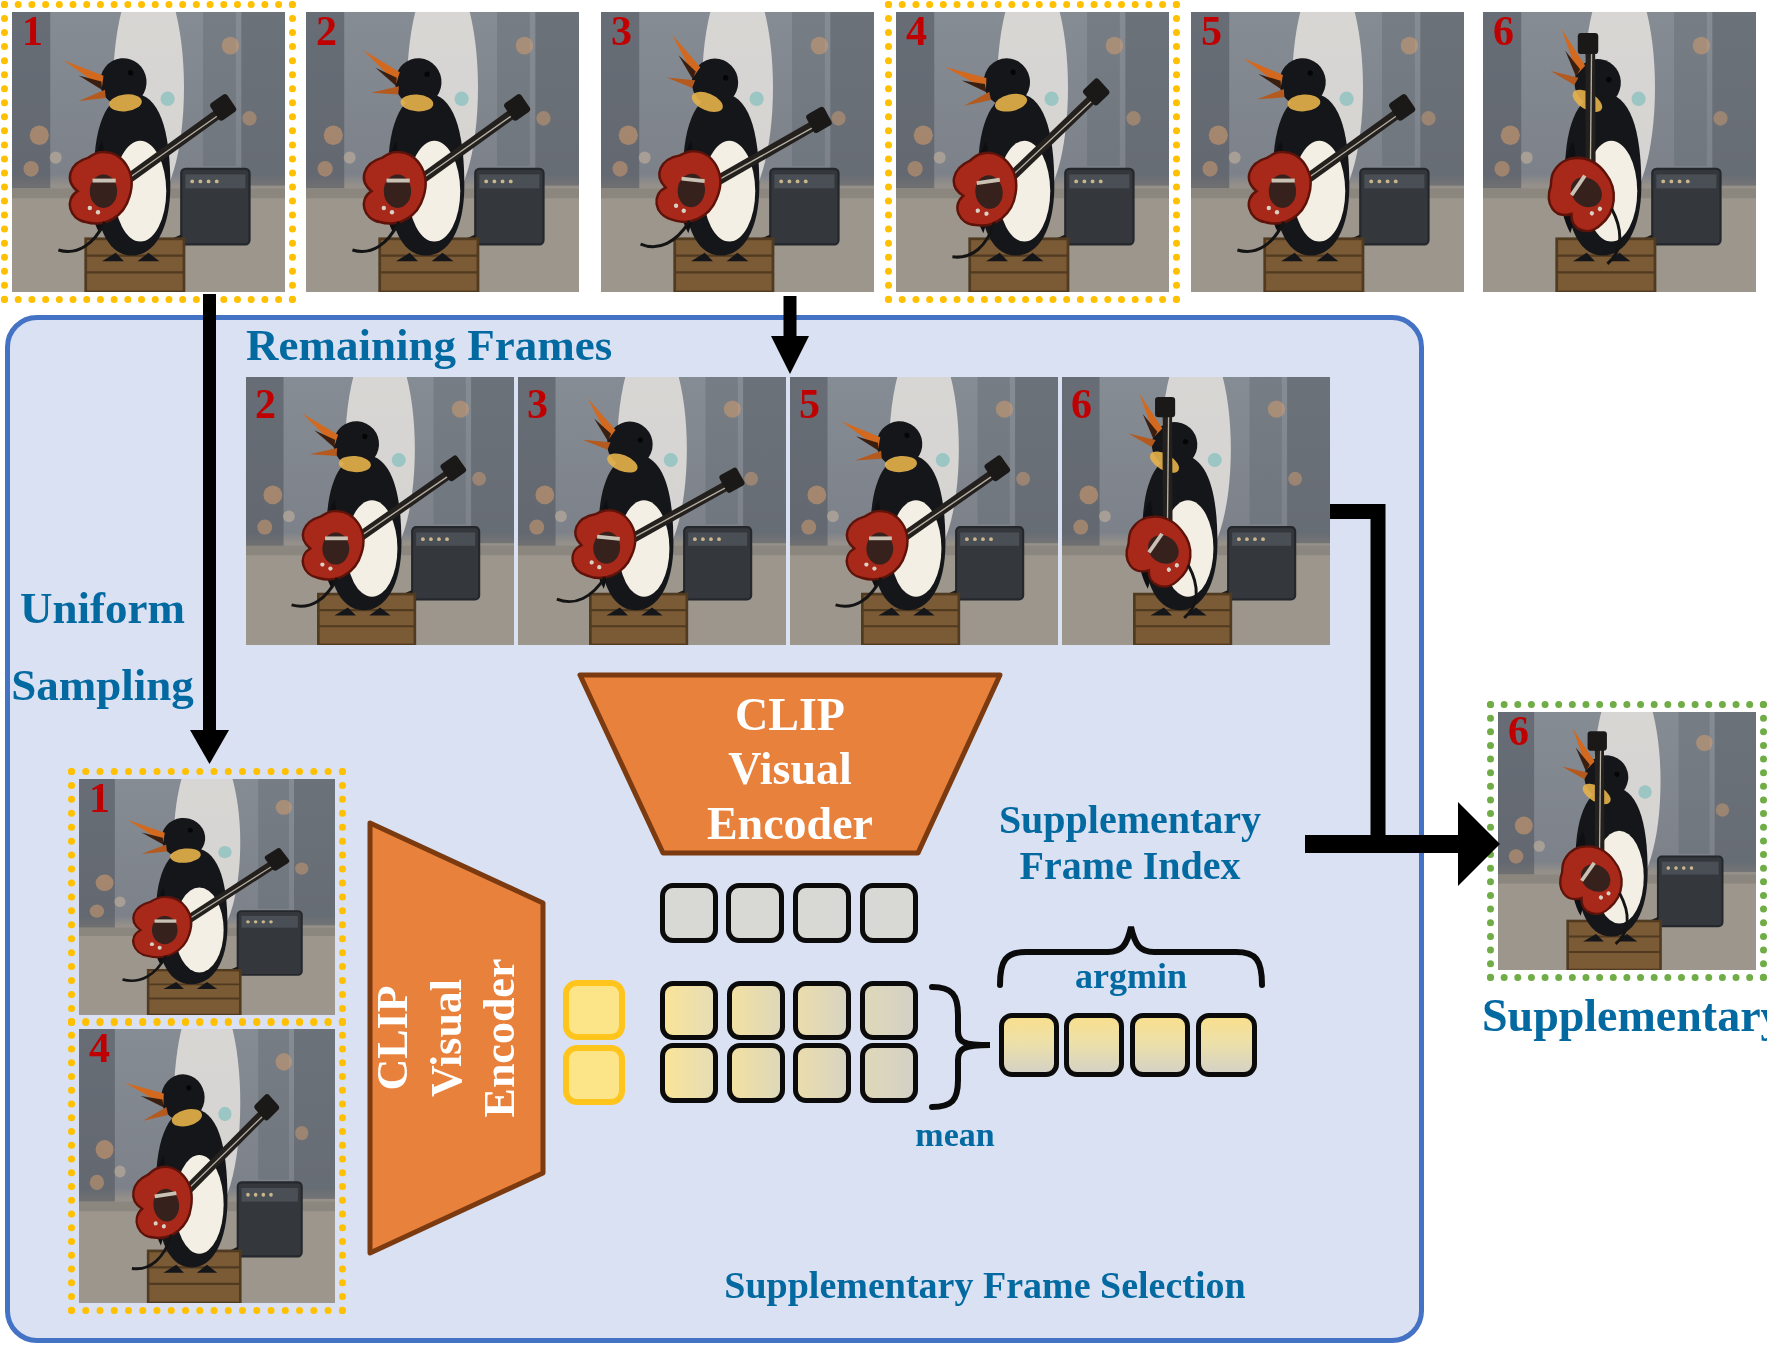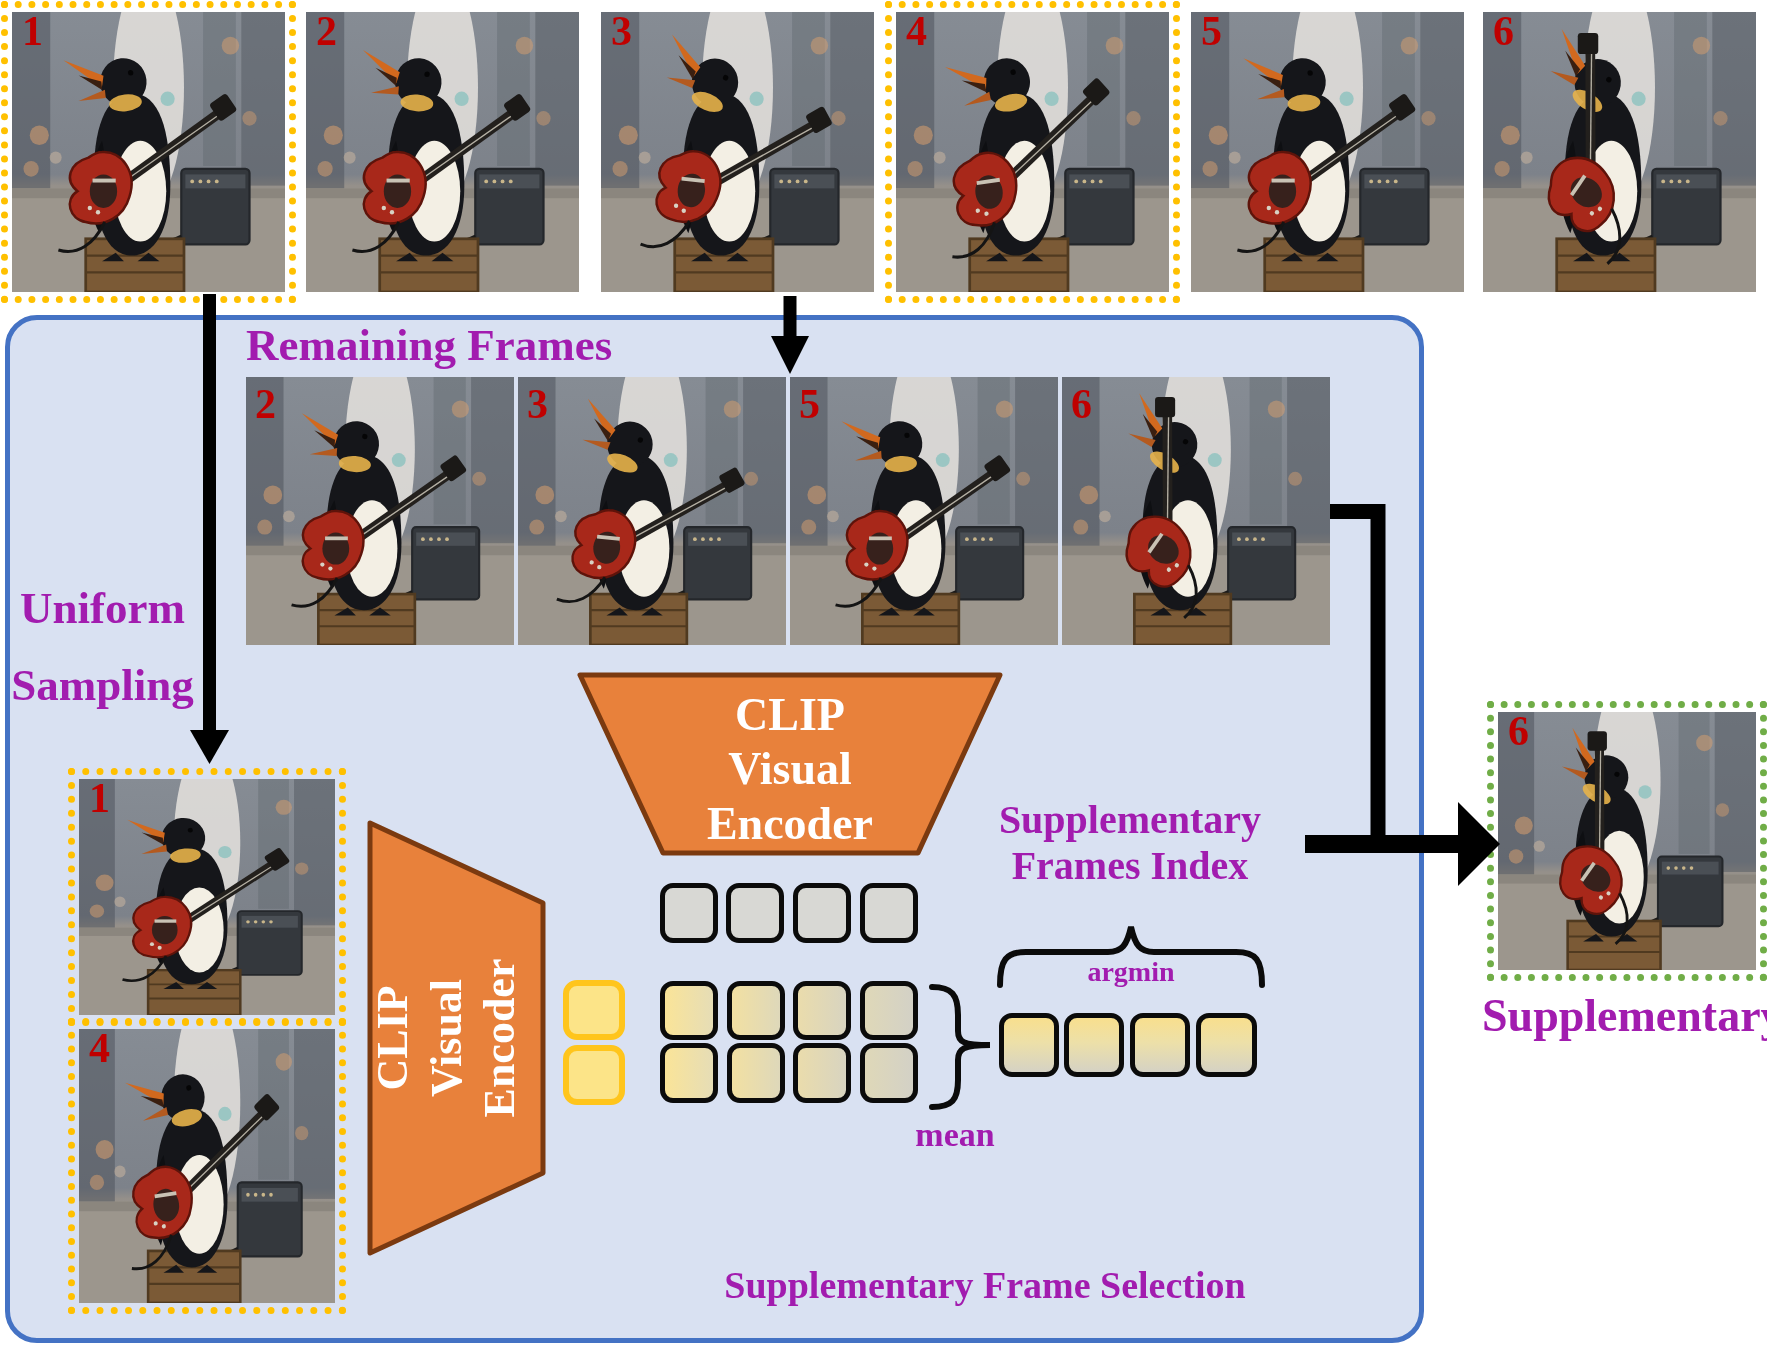--- a/index.html
+++ b/index.html
@@ -22,21 +22,21 @@
 
   
   .v1{--ht:-6deg;}
   .v2{--ht:4deg;}
   .v3{--ht:22deg;--gt:6deg;}
   .v4{--ht:-12deg;--gt:-8deg;}
   .v5{--ht:-4deg;}
   .v6{--ht:30deg;--gt:-55deg;}
 
   
-  .lbl{position:absolute;color:#a21caf;font-weight:bold;z-index:5;line-height:1.12;}
+  .lbl{position:absolute;color:#0369a1;font-weight:bold;z-index:5;line-height:1.12;}
   .center{text-align:center;}
   .white{color:#ffffff;}
 
   
   .tok{position:absolute;box-sizing:border-box;border:5px solid #0b0b0b;border-radius:13px;z-index:4;}
   .tok.grey{background:#D8D8D4;}
   .tok.ygold{border:6px solid #FFC51C;background:#FCE488;border-radius:14px;}
   .tok.c1{background:linear-gradient(90deg,#FAE498,#E6DDB6);}
   .tok.c2{background:linear-gradient(90deg,#F2E0A2,#DED8BA);}
   .tok.c3{background:linear-gradient(90deg,#EADCAC,#D8D4C0);}
@@ -295,19 +295,19 @@
   <div class="tok c2" style="left:727px;top:1043px;width:58px;height:60px"></div>
   <div class="tok c3" style="left:793px;top:1043px;width:58px;height:60px"></div>
   <div class="tok c4" style="left:860px;top:1043px;width:58px;height:60px"></div>
 
   <div class="tok idx" style="left:999px;top:1013px;width:60px;height:64px"></div>
   <div class="tok idx" style="left:1064px;top:1013px;width:60px;height:64px"></div>
   <div class="tok idx" style="left:1130px;top:1013px;width:60px;height:64px"></div>
   <div class="tok idx" style="left:1196px;top:1013px;width:61px;height:64px"></div>
 
   <div class="lbl center" style="left:958px;top:798px;width:344px;font-size:40px;">Supplementary</div>
-  <div class="lbl center" style="left:958px;top:844px;width:344px;font-size:40px;">Frames Index</div>
-  <div class="lbl center" style="left:1000px;top:956px;width:262px;font-size:28px;">argmin</div>
+  <div class="lbl center" style="left:958px;top:844px;width:344px;font-size:40px;">Frame Index</div>
+  <div class="lbl center" style="left:1000px;top:956px;width:262px;font-size:36px;">argmin</div>
   <div class="lbl center" style="left:880px;top:1116px;width:150px;font-size:34px;">mean</div>
 
   <div class="lbl center" style="left:560px;top:1264px;width:850px;font-size:38px;">Supplementary Frame Selection</div>
 
 </div>
 
 </body></html>

